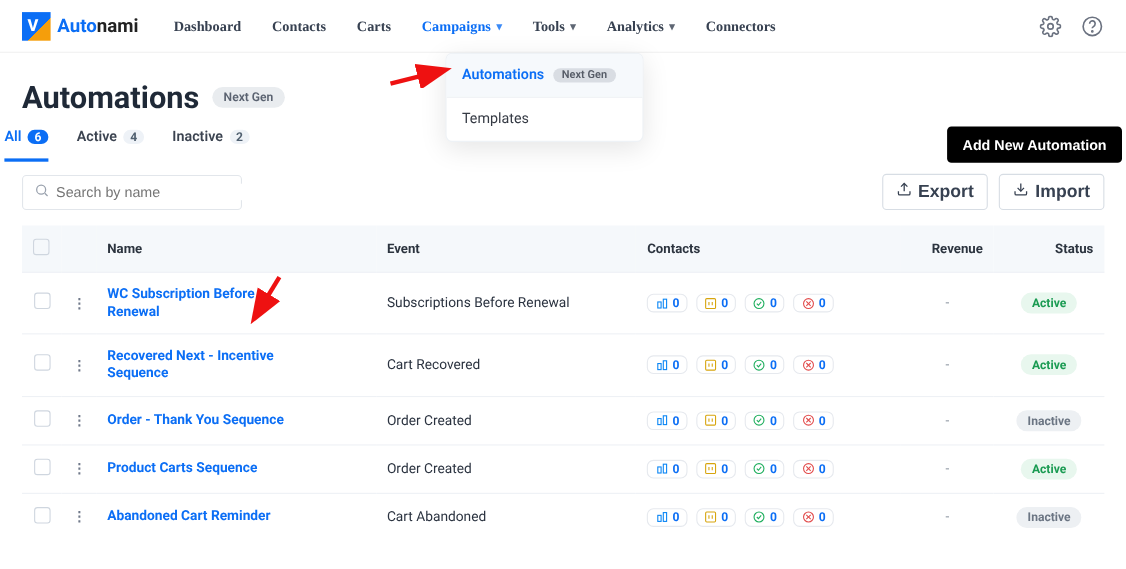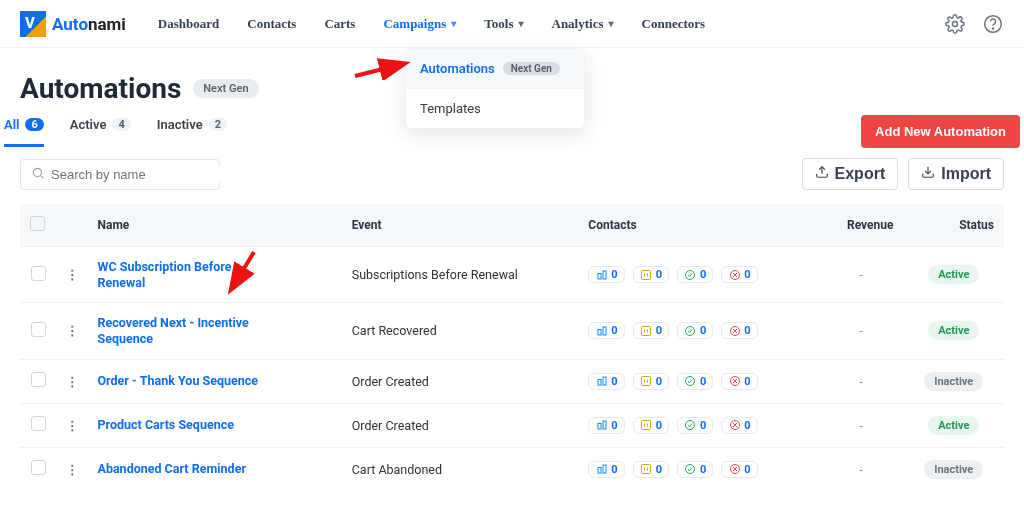--- a/index.html
+++ b/index.html
@@ -153,21 +153,21 @@
   border-radius:9px;
   font-size:11px;
   padding:0 6px;
   font-weight:700;
   min-width:16px;
   text-align:center;
 }
 .tab.active .count-pill{ background:#0b6ef5; color:#fff; }
 .primary-btn {
   margin-left:auto;
-  background:#ef4444;
+  background:#000000;
   color:#fff;
   border:none;
   border-radius:4px;
   padding: 9px 14px;
   font-size:13px;
   font-weight:600;
 }
 
 
 .toolbar {

